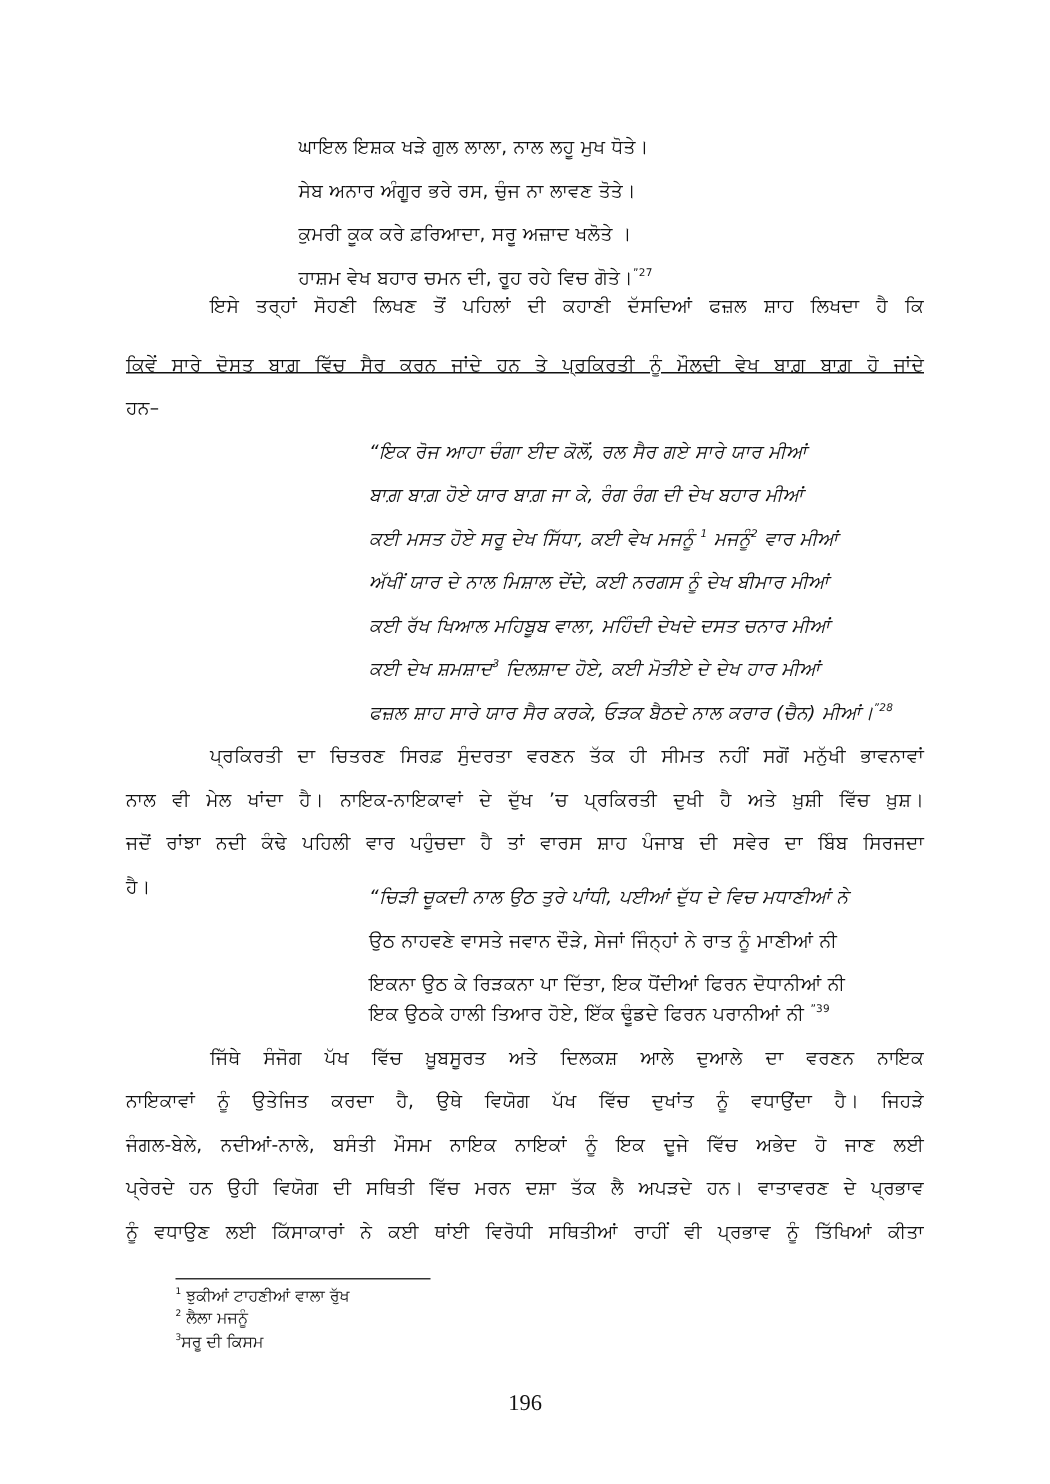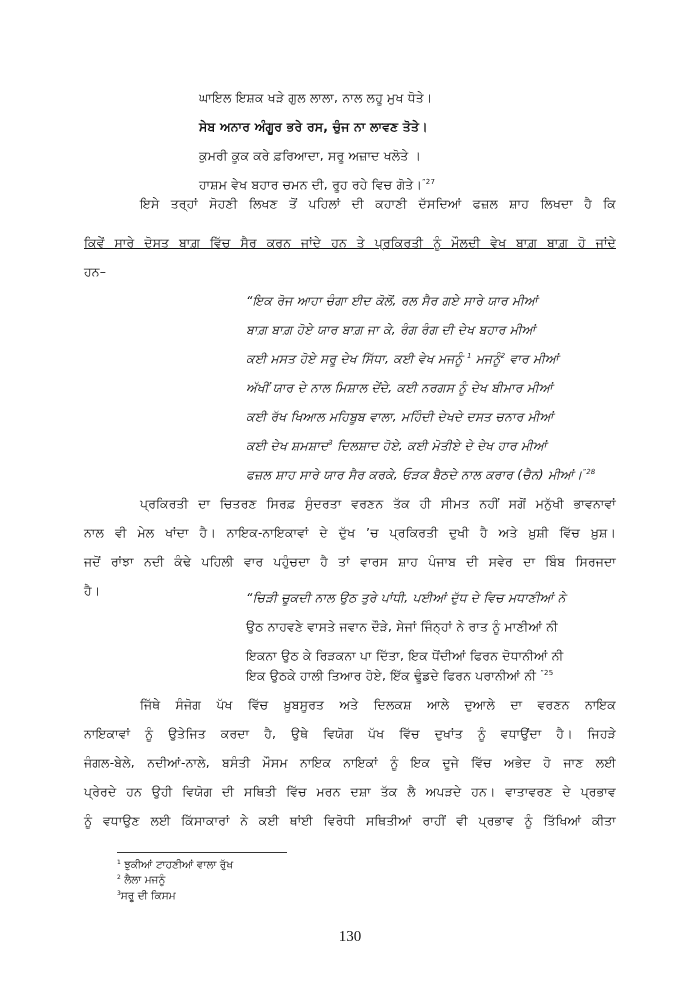--- a/index.html
+++ b/index.html
@@ -74,21 +74,21 @@
     font-size: 15px;
   }
 </style>
 </head>
 <body>
 
 <div class="page">
 
   <div>
     <div class="line verse-a" style="top:90px;"><span>ਘਾਇਲ ਇਸ਼ਕ ਖੜੇ ਗੁਲ ਲਾਲਾ, ਨਾਲ ਲਹੂ ਮੁਖ ਧੋਤੇ।</span></div>
-    <div class="line verse-a" style="top:119px;font-weight:bold;"><span>ਸੇਬ ਅਨਾਰ ਅੰਗੂਰ ਭਰੇ ਰਸ, ਚੁੰਜ ਨਾ ਲਾਵਣ ਤੋਤੇ।</span></div>
+    <div class="line verse-a" style="top:119px;"><span>ਸੇਬ ਅਨਾਰ ਅੰਗੂਰ ਭਰੇ ਰਸ, ਚੁੰਜ ਨਾ ਲਾਵਣ ਤੋਤੇ।</span></div>
     <div class="line verse-a" style="top:148px;"><span>ਕੁਮਰੀ ਕੂਕ ਕਰੇ ਫ਼ਰਿਆਦਾ, ਸਰੂ ਅਜ਼ਾਦ ਖਲੋਤੇ ।</span></div>
     <div class="line verse-a" style="top:177px;"><span>ਹਾਸ਼ਮ ਵੇਖ ਬਹਾਰ ਚਮਨ ਦੀ, ਰੂਹ ਰਹੇ ਵਿਚ ਗੋਤੇ।</span><sup>”27</sup></div>
   </div>
 
   <div>
     <div class="line para-first justify-first" style="top:196px;">ਇਸੇ ਤਰ੍ਹਾਂ ਸੋਹਣੀ ਲਿਖਣ ਤੋਂ ਪਹਿਲਾਂ ਦੀ ਕਹਾਣੀ ਦੱਸਦਿਆਂ ਫਜ਼ਲ ਸ਼ਾਹ ਲਿਖਦਾ ਹੈ ਕਿ</div>
     <div class="line para justify" style="top:235px;text-decoration:underline;">ਕਿਵੇਂ ਸਾਰੇ ਦੋਸਤ ਬਾਗ਼ ਵਿੱਚ ਸੈਰ ਕਰਨ ਜਾਂਦੇ ਹਨ ਤੇ ਪ੍ਰਕਿਰਤੀ ਨੂੰ ਮੌਲਦੀ ਵੇਖ ਬਾਗ਼ ਬਾਗ਼ ਹੋ ਜਾਂਦੇ</div>
     <div class="line para" style="top:264px;">ਹਨ–</div>
   </div>
 
@@ -106,32 +106,32 @@
     <div class="line para-first justify-first" style="top:496px;">ਪ੍ਰਕਿਰਤੀ ਦਾ ਚਿਤਰਣ ਸਿਰਫ਼ ਸੁੰਦਰਤਾ ਵਰਣਨ ਤੱਕ ਹੀ ਸੀਮਤ ਨਹੀਂ ਸਗੋਂ ਮਨੁੱਖੀ ਭਾਵਨਾਵਾਂ</div>
     <div class="line para justify" style="top:525px;">ਨਾਲ ਵੀ ਮੇਲ ਖਾਂਦਾ ਹੈ। ਨਾਇਕ-ਨਾਇਕਾਵਾਂ ਦੇ ਦੁੱਖ ’ਚ ਪ੍ਰਕਿਰਤੀ ਦੁਖੀ ਹੈ ਅਤੇ ਖ਼ੁਸ਼ੀ ਵਿੱਚ ਖ਼ੁਸ਼।</div>
     <div class="line para justify" style="top:554px;">ਜਦੋਂ ਰਾਂਝਾ ਨਦੀ ਕੰਢੇ ਪਹਿਲੀ ਵਾਰ ਪਹੁੰਚਦਾ ਹੈ ਤਾਂ ਵਾਰਸ ਸ਼ਾਹ ਪੰਜਾਬ ਦੀ ਸਵੇਰ ਦਾ ਬਿੰਬ ਸਿਰਜਦਾ</div>
     <div class="line para" style="top:583px;">ਹੈ।</div>
   </div>
 
   <div>
     <div class="line verse-c" style="top:590px;font-style:italic;"><span>“ਚਿੜੀ ਚੂਕਦੀ ਨਾਲ ਉਠ ਤੁਰੇ ਪਾਂਧੀ, ਪਈਆਂ ਦੁੱਧ ਦੇ ਵਿਚ ਮਧਾਣੀਆਂ ਨੇ</span></div>
     <div class="line verse-c" style="top:619px;"><span>ਉਠ ਨਾਹਵਣੇ ਵਾਸਤੇ ਜਵਾਨ ਦੌੜੇ, ਸੇਜਾਂ ਜਿੰਨ੍ਹਾਂ ਨੇ ਰਾਤ ਨੂੰ ਮਾਣੀਆਂ ਨੀ</span></div>
     <div class="line verse-c" style="top:648px;"><span>ਇਕਨਾ ਉਠ ਕੇ ਰਿੜਕਨਾ ਪਾ ਦਿੱਤਾ, ਇਕ ਧੋਂਦੀਆਂ ਫਿਰਨ ਦੋਧਾਨੀਆਂ ਨੀ</span></div>
-    <div class="line verse-c" style="top:668px;"><span>ਇਕ ਉਠਕੇ ਹਾਲੀ ਤਿਆਰ ਹੋਏ, ਇੱਕ ਢੂੰਡਦੇ ਫਿਰਨ ਪਰਾਨੀਆਂ ਨੀ </span><sup>”25</sup></div>
+    <div class="line verse-c" style="top:668px;"><span>ਇਕ ਉਠਕੇ ਹਾਲੀ ਤਿਆਰ ਹੋਏ, ਇੱਕ ਢੂੰਡਦੇ ਫਿਰਨ ਪਰਾਨੀਆਂ ਨੀ </span><sup>”39</sup></div>
   </div>
 
   <div>
     <div class="line para-first justify-first" style="top:697px;">ਜਿੱਥੇ ਸੰਜੋਗ ਪੱਖ ਵਿੱਚ ਖ਼ੂਬਸੂਰਤ ਅਤੇ ਦਿਲਕਸ਼ ਆਲੇ ਦੁਆਲੇ ਦਾ ਵਰਣਨ ਨਾਇਕ</div>
     <div class="line para justify" style="top:726px;">ਨਾਇਕਾਵਾਂ ਨੂੰ ਉਤੇਜਿਤ ਕਰਦਾ ਹੈ, ਉਥੇ ਵਿਯੋਗ ਪੱਖ ਵਿੱਚ ਦੁਖਾਂਤ ਨੂੰ ਵਧਾਉਂਦਾ ਹੈ। ਜਿਹੜੇ</div>
     <div class="line para justify" style="top:755px;">ਜੰਗਲ-ਬੇਲੇ, ਨਦੀਆਂ-ਨਾਲੇ, ਬਸੰਤੀ ਮੌਸਮ ਨਾਇਕ ਨਾਇਕਾਂ ਨੂੰ ਇਕ ਦੂਜੇ ਵਿੱਚ ਅਭੇਦ ਹੋ ਜਾਣ ਲਈ</div>
     <div class="line para justify" style="top:784px;">ਪ੍ਰੇਰਦੇ ਹਨ ਉਹੀ ਵਿਯੋਗ ਦੀ ਸਥਿਤੀ ਵਿੱਚ ਮਰਨ ਦਸ਼ਾ ਤੱਕ ਲੈ ਅਪੜਦੇ ਹਨ। ਵਾਤਾਵਰਣ ਦੇ ਪ੍ਰਭਾਵ</div>
     <div class="line para justify" style="top:813px;">ਨੂੰ ਵਧਾਉਣ ਲਈ ਕਿੱਸਾਕਾਰਾਂ ਨੇ ਕਈ ਥਾਂਈ ਵਿਰੋਧੀ ਸਥਿਤੀਆਂ ਰਾਹੀਂ ਵੀ ਪ੍ਰਭਾਵ ਨੂੰ ਤਿੱਖਿਆਂ ਕੀਤਾ</div>
   </div>
 
   <div class="fn-rule"></div>
   <div>
     <div class="fn" style="top:858px;"><sup>1</sup><span> ਝੁਕੀਆਂ ਟਾਹਣੀਆਂ ਵਾਲਾ ਰੁੱਖ</span></div>
     <div class="fn" style="top:873px;"><sup>2</sup><span> ਲੈਲਾ ਮਜਨੂੰ</span></div>
     <div class="fn" style="top:889px;"><sup>3</sup><span>ਸਰੂ ਦੀ ਕਿਸਮ</span></div>
   </div>
 
-  <div class="page-number">130</div>
+  <div class="page-number">196</div>
 </div>
 
 </body></html>

